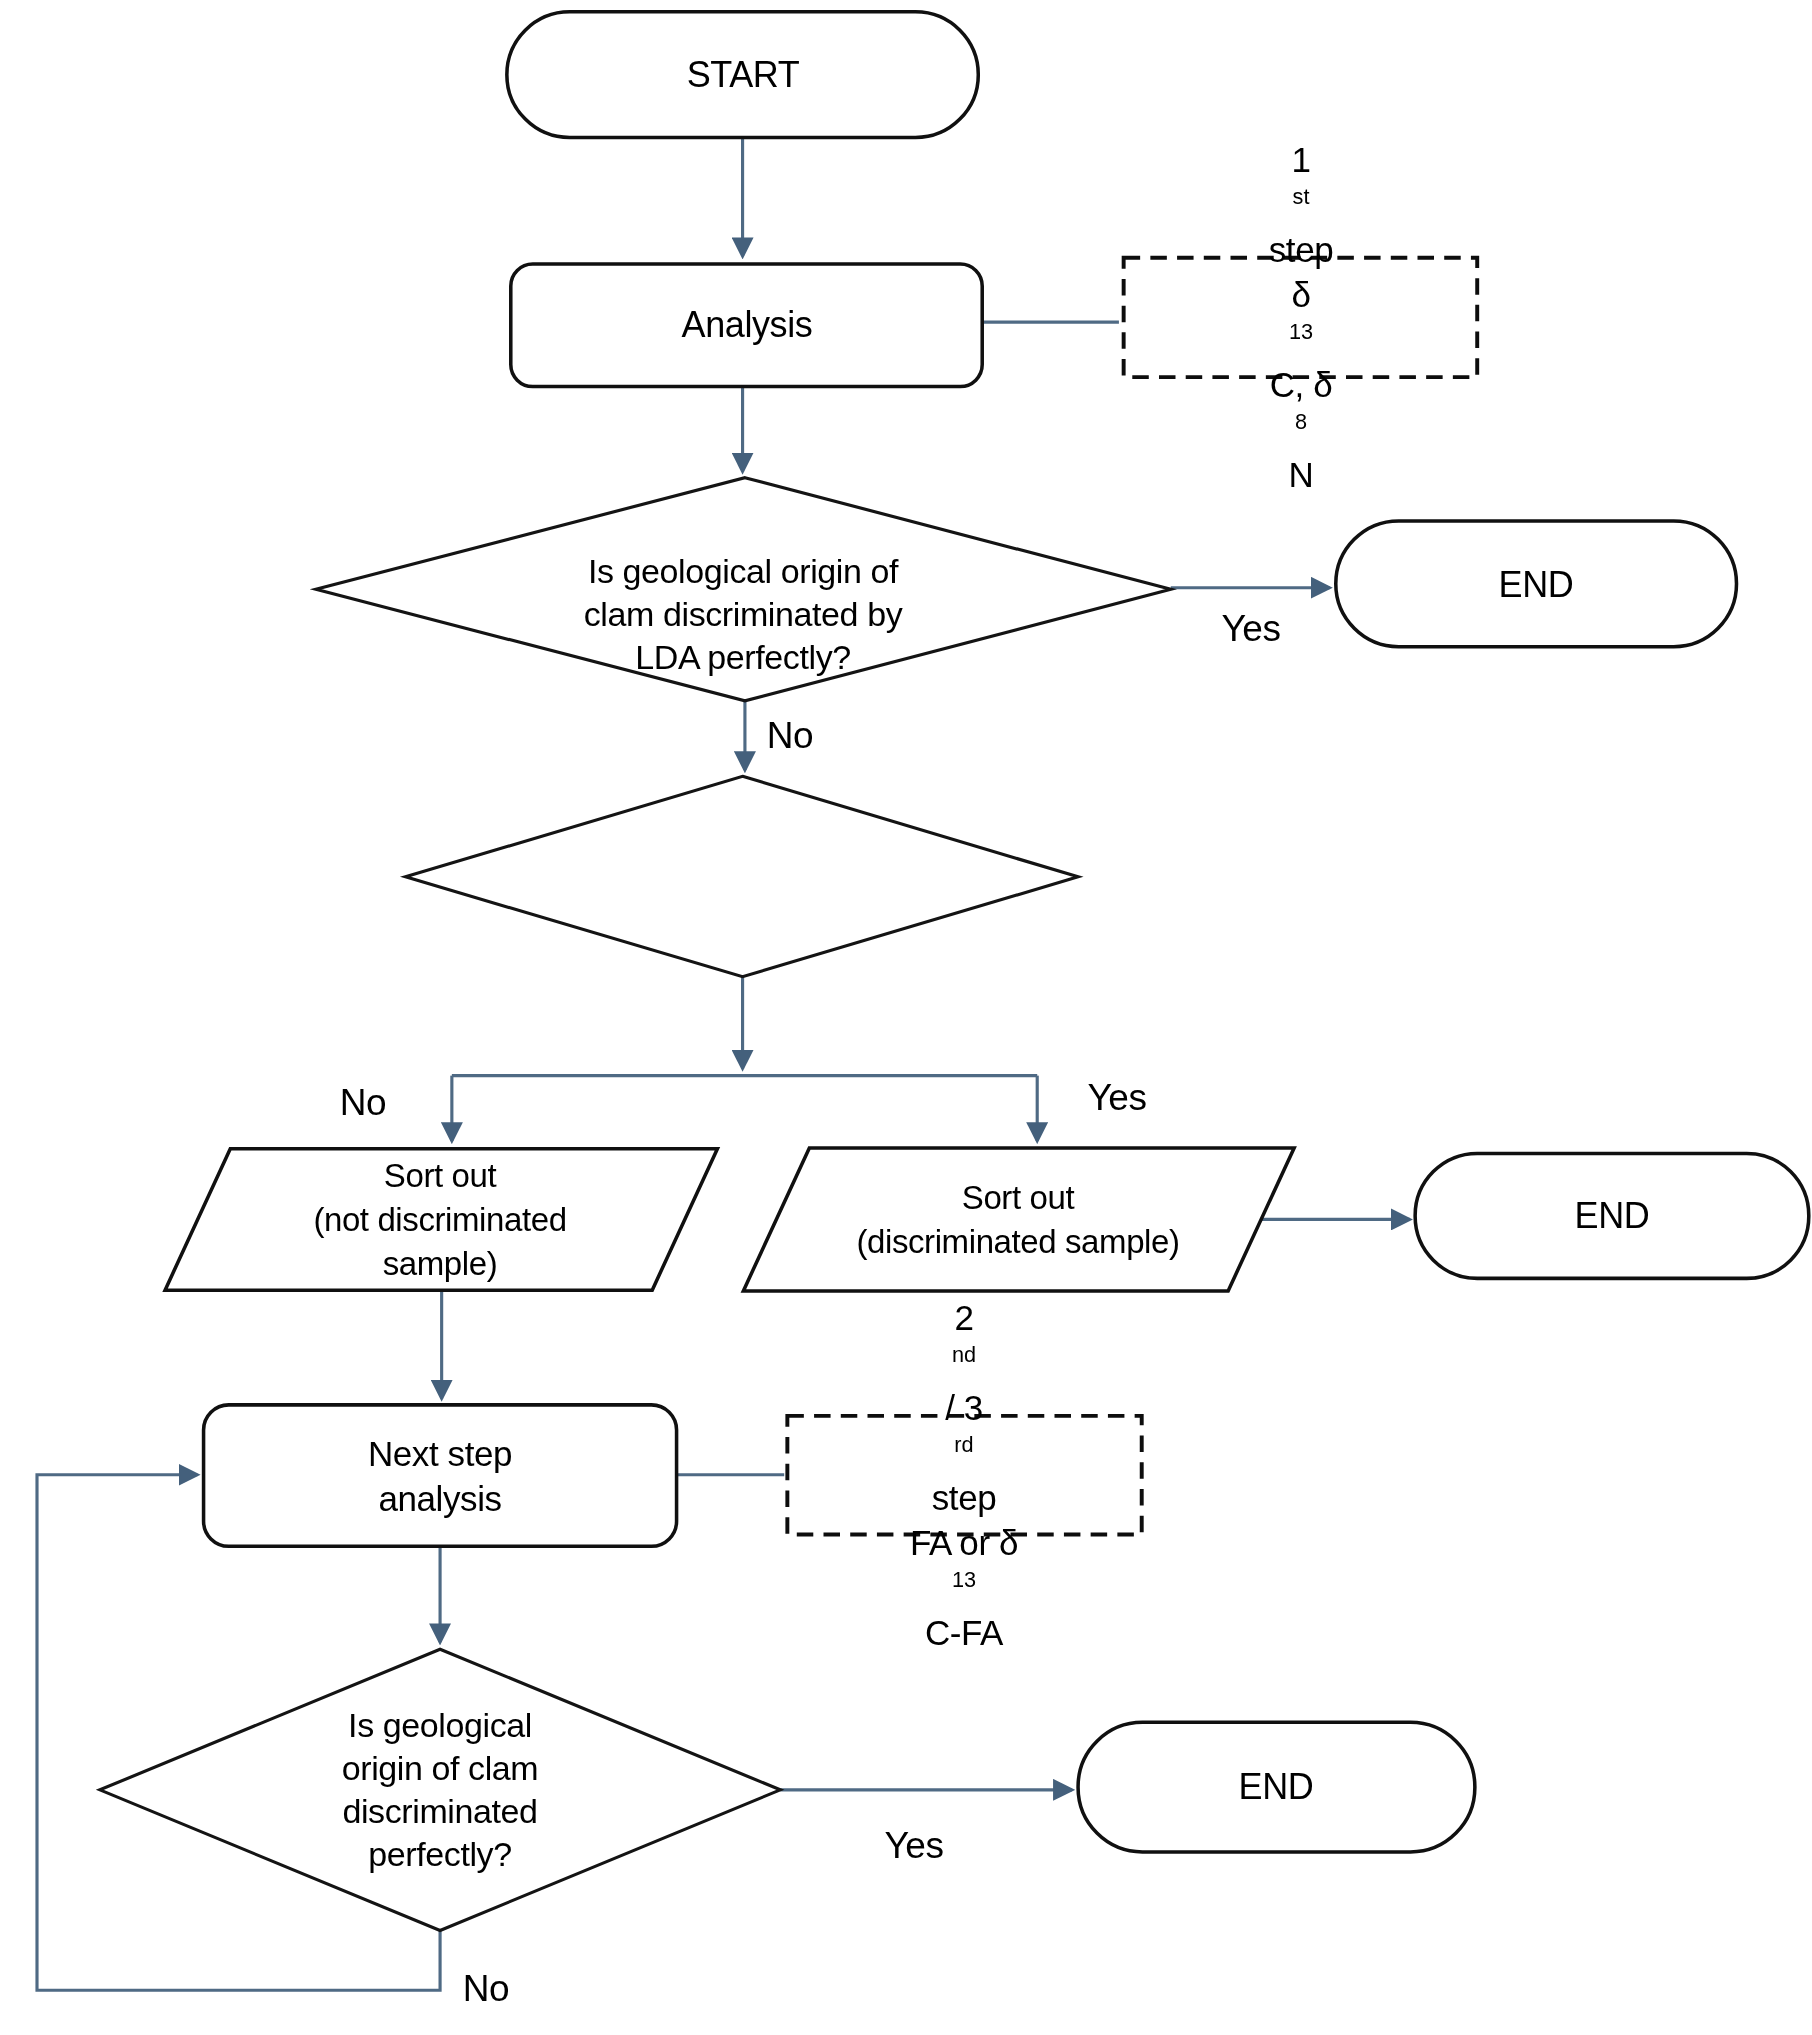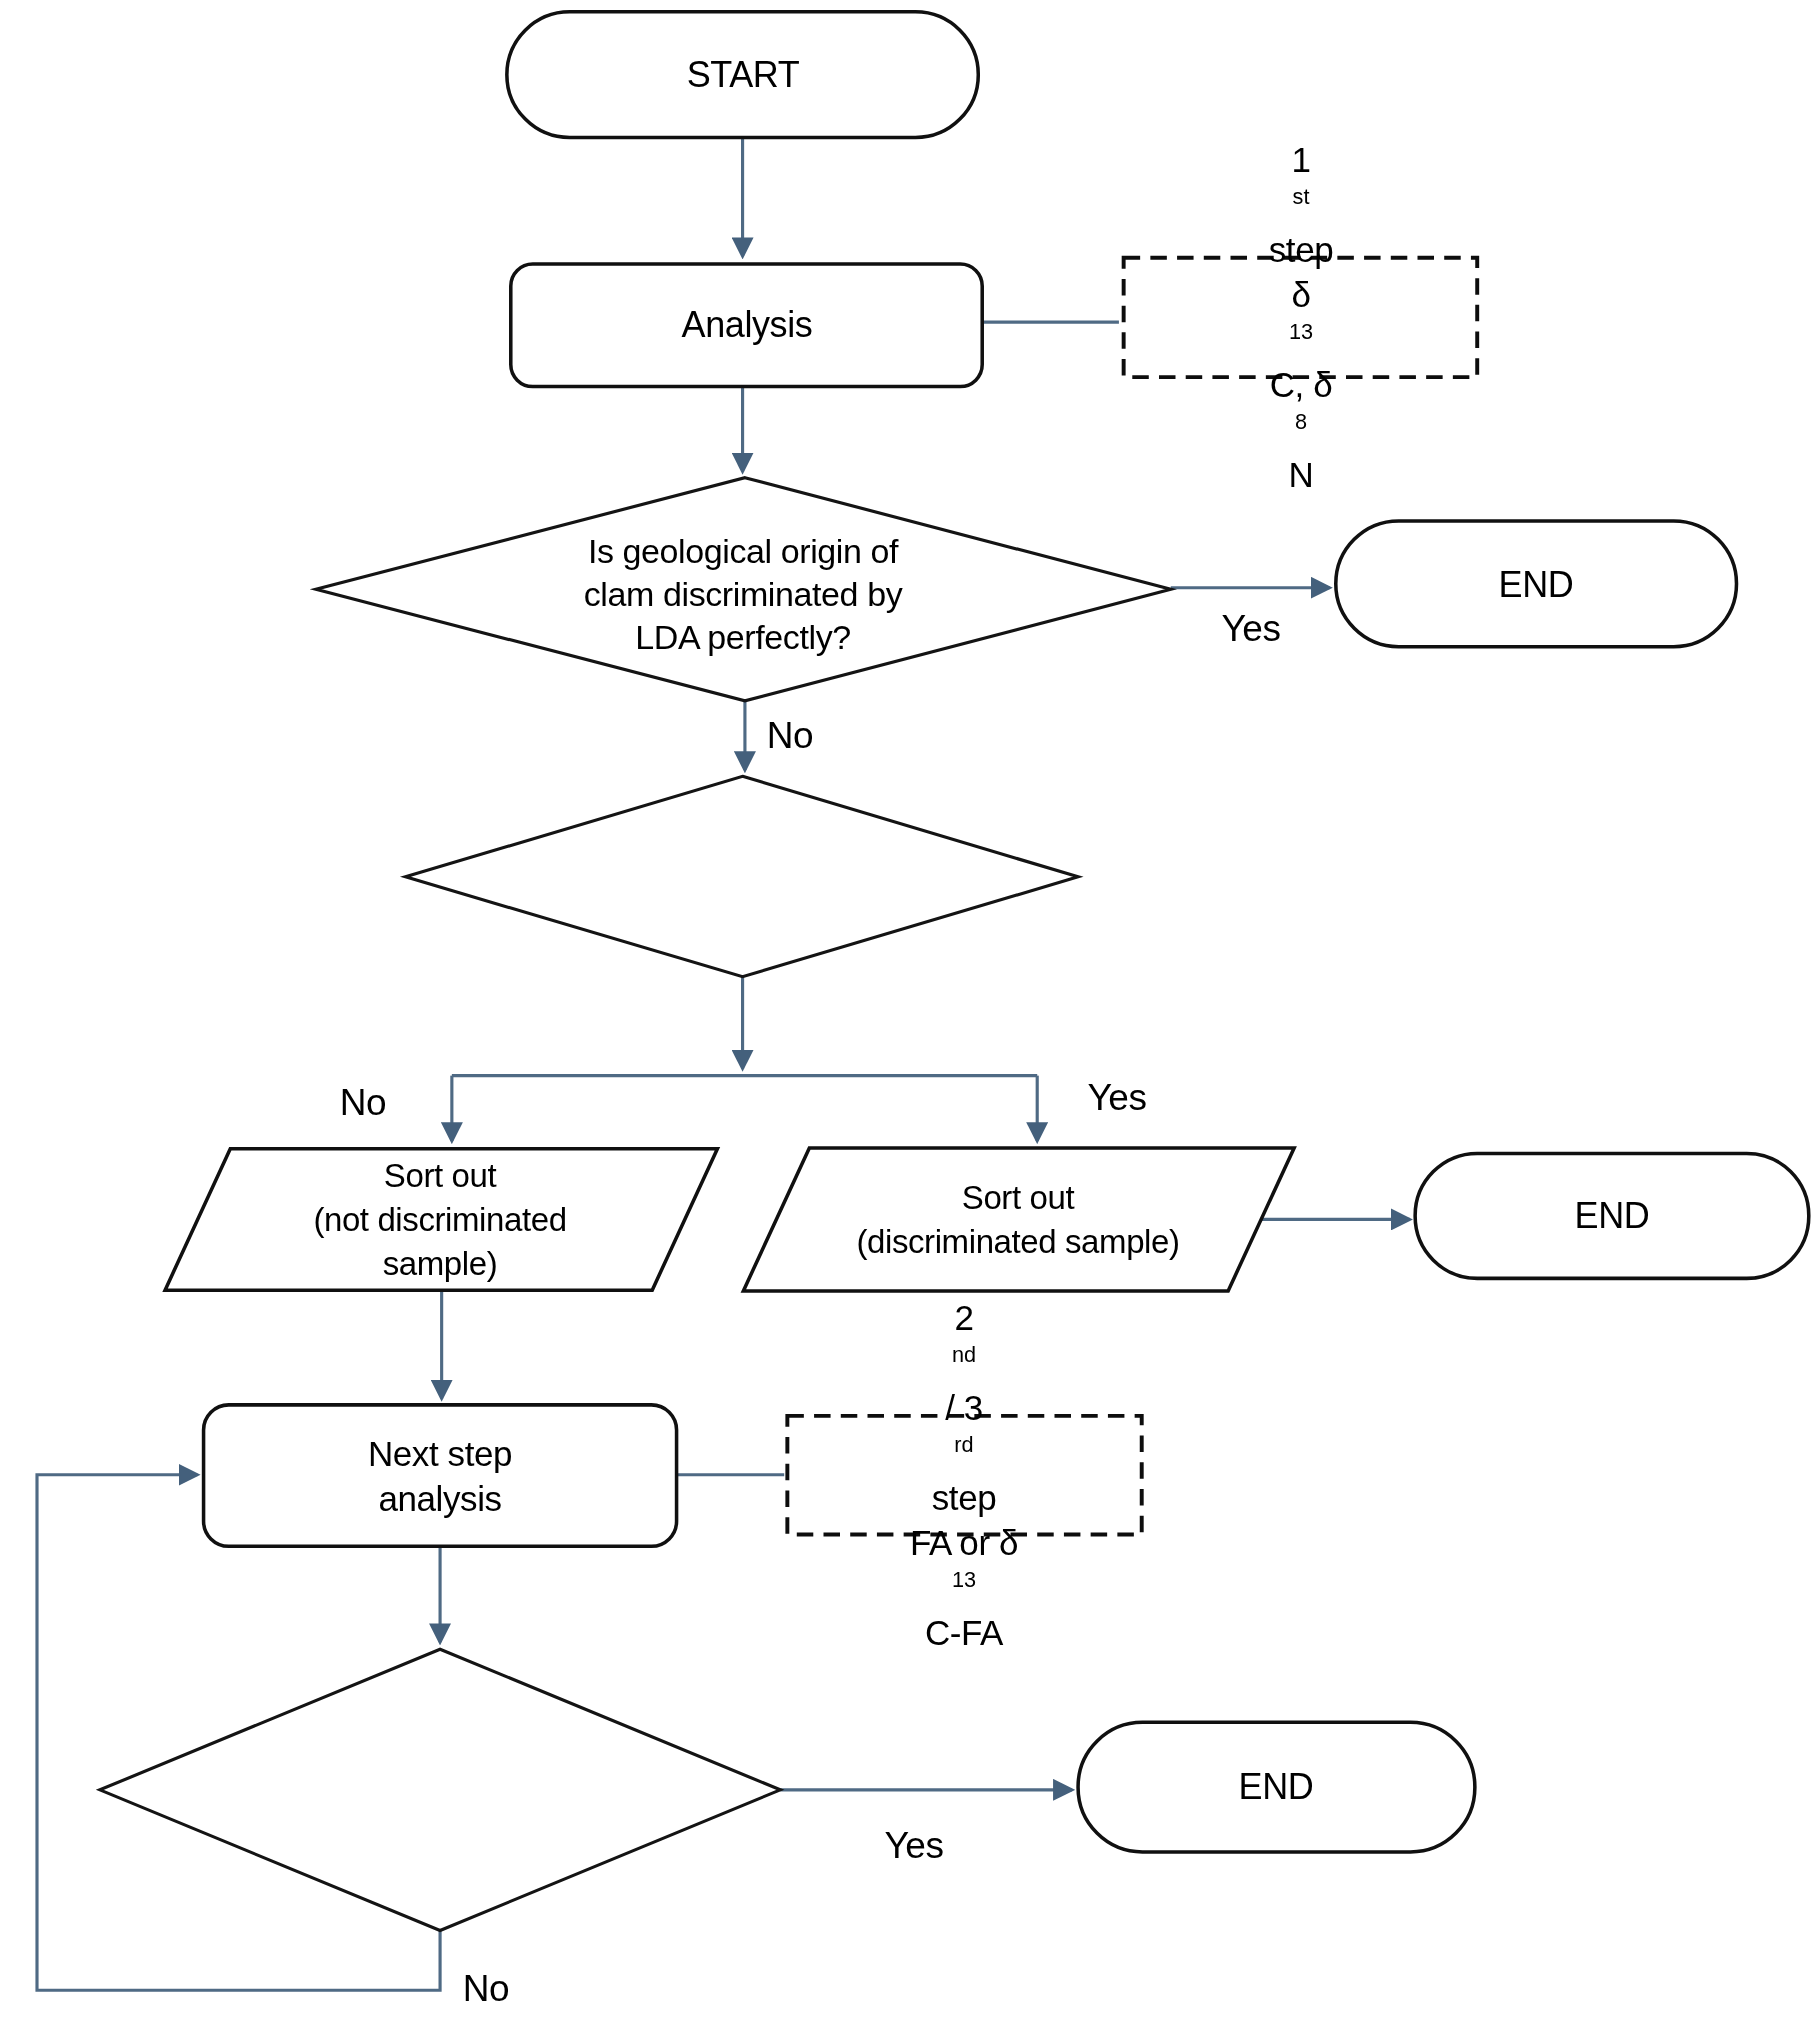--- a/index.html
+++ b/index.html
@@ -79,21 +79,21 @@
 
   <div class="node-text t-46" style="left:747px;top:325px;">
     <span>Analysis</span>
   </div>
 
   <div class="node-text t-44" style="left:1301px;top:317px;">
     <span><span>1</span><sup>st</sup><span> step</span></span>
     <span><span>δ</span><sup>13</sup><span>C, δ</span><sup>8</sup><span>N</span></span>
   </div>
 
-  <div class="node-text t-43" style="left:743px;top:594px;">
+  <div class="node-text t-43" style="left:743px;top:614px;">
     <span>Is geological origin of</span>
     <span>clam discriminated by</span>
     <span>LDA perfectly?</span>
   </div>
 
   <div class="node-text t-46" style="left:1536px;top:585px;">
     <span>END</span>
   </div>
 
 
@@ -115,20 +115,26 @@
   <div class="node-text t-44" style="left:440px;top:1476px;">
     <span>Next step</span>
     <span>analysis</span>
   </div>
 
   <div class="node-text t-44" style="left:964px;top:1475px;">
     <span><span>2</span><sup>nd</sup><span> / 3</span><sup>rd</sup><span> step</span></span>
     <span><span>FA or δ</span><sup>13</sup><span>C-FA</span></span>
   </div>
 
+  <div class="node-text t-43" style="left:440px;top:1790px;">
+    <span>Is geological</span>
+    <span>origin of clam</span>
+    <span>discriminated</span>
+    <span>perfectly?</span>
+  </div>
 
   <div class="node-text t-46" style="left:1276px;top:1787px;">
     <span>END</span>
   </div>
 
   <div class="edge-label" style="left:1251px;top:629px;">Yes</div>
   <div class="edge-label" style="left:790px;top:736px;">No</div>
   <div class="edge-label" style="left:363px;top:1103px;">No</div>
   <div class="edge-label" style="left:1117px;top:1098px;">Yes</div>
   <div class="edge-label" style="left:914px;top:1846px;">Yes</div>

